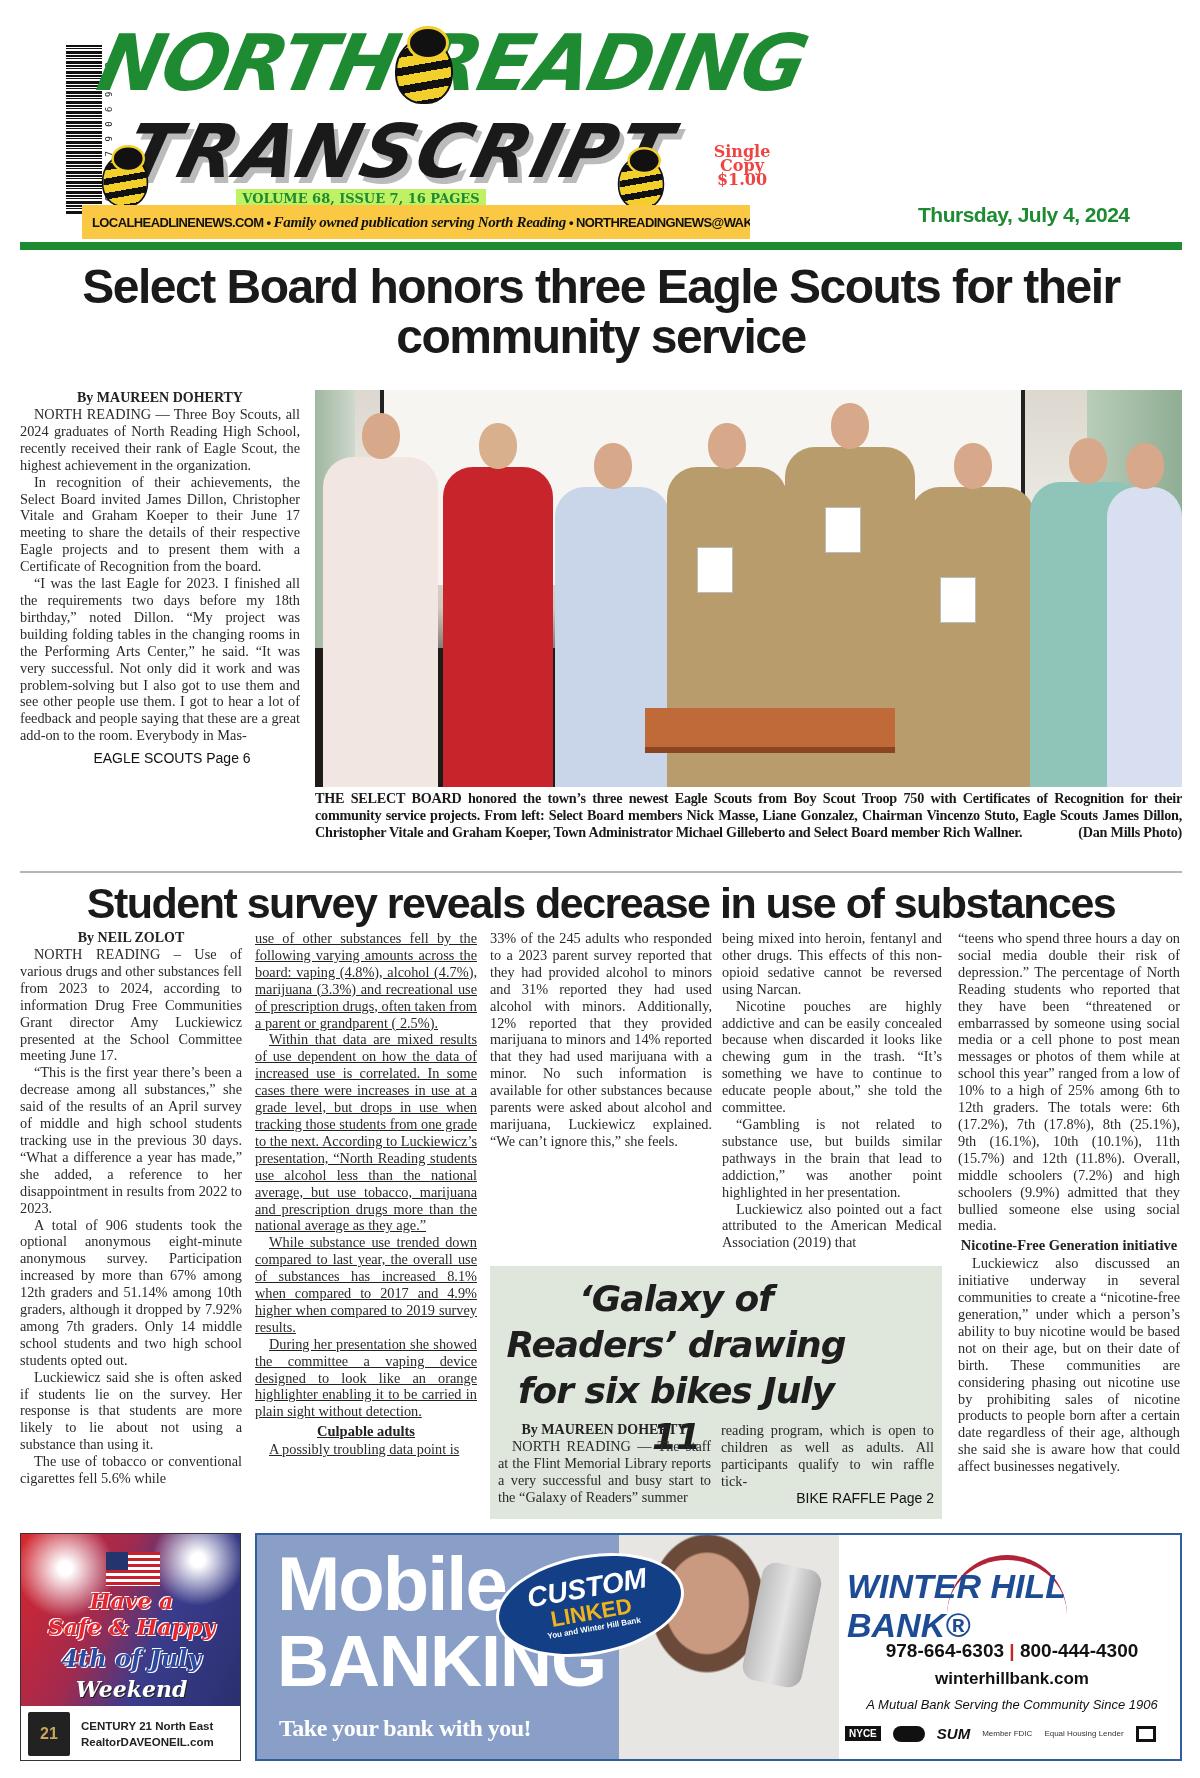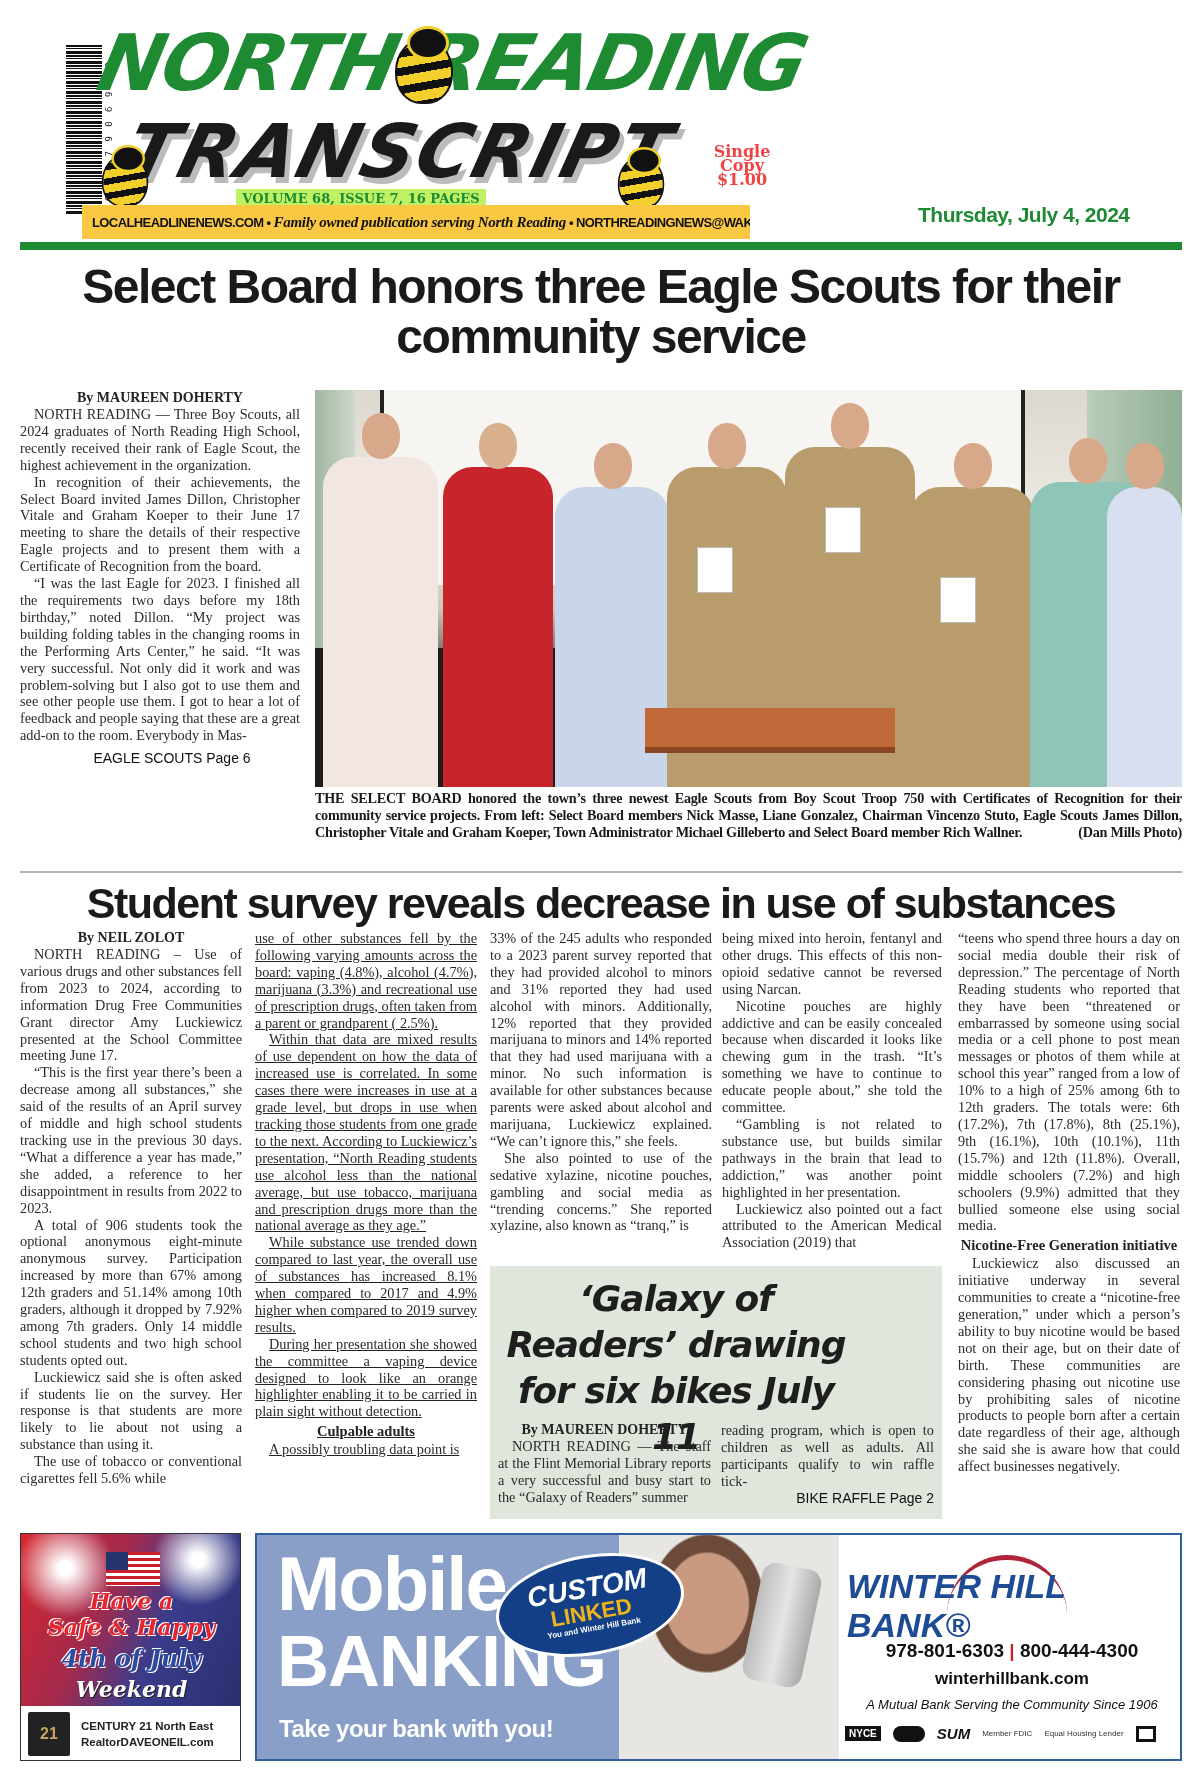--- a/index.html
+++ b/index.html
@@ -73,21 +73,21 @@
   .ad-july .m3 { top: 112px; color: #2c4aa0; font-size: 24px; text-shadow: 1px 1px 0 #fff, -1px -1px 0 #fff; }
   .ad-july .m4 { top: 142px; color: #fff; text-shadow: 1px 1px 0 #222; }
   .ad-july .foot { position: absolute; left: 0; top: 172px; width: 221px; height: 56px; background: #fff; }
   .ad-july .c21 { position: absolute; left: 7px; top: 6px; width: 42px; height: 44px; background: #222; color: #c7a55f; font-family: "Liberation Sans", sans-serif; font-weight: bold; font-size: 16px; text-align: center; line-height: 44px; border-radius: 2px; }
   .ad-july .foot-text { position: absolute; left: 60px; top: 12px; font-family: "Liberation Sans", sans-serif; font-weight: bold; font-size: 11.5px; line-height: 16px; color: #222; }
 
   .ad-bank { left: 255px; top: 1533px; width: 927px; height: 228px; border: 2px solid #2f5f9e; overflow: hidden; background: #fff; }
   .ad-bank .left { position: absolute; left: 0; top: 0; width: 362px; height: 228px; background: #8a9fc7; }
   .ad-bank .mobile { position: absolute; left: 20px; top: 8px; font-family: "Liberation Sans", sans-serif; font-weight: bold; font-size: 76px; line-height: 82px; color: #fff; letter-spacing: -2px; }
   .ad-bank .banking { position: absolute; left: 20px; top: 88px; font-family: "Liberation Sans", sans-serif; font-weight: bold; font-size: 72px; line-height: 76px; color: #fff; letter-spacing: -1px; }
-  .ad-bank .takebank { position: absolute; left: 22px; top: 180px; font-family: Liberation Sans, sans-serif; font-weight: bold; font-size: 24px; color: #fff; letter-spacing: -0.5px; }
+  .ad-bank .takebank { position: absolute; left: 22px; top: 180px; font-family: Liberation Serif, serif; font-weight: bold; font-size: 24px; color: #fff; letter-spacing: -0.5px; }
   .ad-bank .photo-woman { position: absolute; left: 362px; top: 0; width: 220px; height: 228px; background: radial-gradient(ellipse at 40% 30%, #c99a80 0 22%, #6b4a3a 23% 30%, #e7e6e3 31%); }
   .ad-bank .phone { position: absolute; left: 495px; top: 30px; width: 60px; height: 120px; background: linear-gradient(90deg, #bdbdbd, #e5e5e5, #aaa); border-radius: 14px; transform: rotate(12deg); }
   .ad-bank .badge { position: absolute; left: 238px; top: 20px; width: 190px; height: 100px; background: #123f86; border: 3px solid #fff; border-radius: 50%; transform: rotate(-10deg); text-align: center; }
   .ad-bank .badge .custom { display: block; margin-top: 16px; font-family: "Liberation Sans", sans-serif; font-weight: bold; font-style: italic; font-size: 28px; line-height: 28px; color: #fff; }
   .ad-bank .badge .linked { display: block; font-family: "Liberation Sans", sans-serif; font-weight: bold; font-size: 22px; line-height: 22px; color: #f0b41a; }
   .ad-bank .badge .you { display: block; font-family: "Liberation Sans", sans-serif; font-weight: bold; font-size: 8px; color: #fff; }
   .ad-bank .brand { position: absolute; left: 590px; top: 32px; font-family: "Liberation Sans", sans-serif; font-weight: bold; font-style: italic; font-size: 34px; color: #1d4b94; letter-spacing: 0px; }
   .ad-bank .arc { position: absolute; left: 690px; top: 20px; width: 120px; height: 60px; border-top: 5px solid #b0243a; border-radius: 60px 60px 0 0; }
   .ad-bank .phones { position: absolute; left: 590px; top: 105px; width: 330px; text-align: center; font-family: "Liberation Sans", sans-serif; font-weight: bold; font-size: 19px; color: #111; }
   .ad-bank .phones .sep { color: #c0262c; }
@@ -198,21 +198,20 @@
   </div>
   <div class="subhead">Culpable adults</div>
   <div class="body-text">
       <p>A possibly troubling data point is</p>
     </div>
 </div>
 
 <div class="abs col-s3">
   <div class="body-text">
     <p style="text-indent:0">33% of the 245 adults who responded to a 2023 parent survey reported that they had provided alcohol to minors and 31% reported they had used alcohol with minors. Additionally, 12% reported that they provided marijuana to minors and 14% reported that they had used marijuana with a minor. No such information is available for other substances because parents were asked about alcohol and marijuana, Luckiewicz explained. “We can’t ignore this,” she feels.</p>
-    <p>She also pointed to use of the sedative xylazine, nicotine pouches, gambling and social media as “trending concerns.” She reported xylazine, also known as “tranq,” is</p>
   </div>
 </div>
 
 <div class="abs col-s4">
   <div class="body-text">
     <p style="text-indent:0">being mixed into heroin, fentanyl and other drugs. This effects of this non-opioid sedative cannot be reversed using Narcan.</p>
     <p>Nicotine pouches are highly addictive and can be easily concealed because when discarded it looks like chewing gum in the trash. “It’s something we have to continue to educate people about,” she told the committee.</p>
     <p>“Gambling is not related to substance use, but builds similar pathways in the brain that lead to addiction,” was another point highlighted in her presentation.</p>
     <p>Luckiewicz also pointed out a fact attributed to the American Medical Association (2019) that</p>
   </div>
@@ -270,21 +269,21 @@
   <div class="photo-woman"></div>
   <div class="phone"></div>
   <div class="badge">
     <span class="custom">CUSTOM</span>
     <span class="linked">LINKED</span>
     <span class="you">You and Winter Hill Bank</span>
   </div>
   <div class="arc"></div>
   <div class="brand">WINTER HILL BANK®</div>
   <div class="phones">
-    <span>978-801-6303</span><span class="sep"> | </span><span>800-444-4300</span>
+    <span>978-664-6303</span><span class="sep"> | </span><span>800-444-4300</span>
   </div>
   <div class="web">winterhillbank.com</div>
   <div class="mutual">A Mutual Bank Serving the Community Since 1906</div>
   <div class="logos">
     <span class="nyce">NYCE</span>
     <span class="mc"></span>
     <span class="sum">SUM</span>
     <span>Member FDIC</span>
     <span>Equal Housing Lender</span>
     <span class="house"></span>

